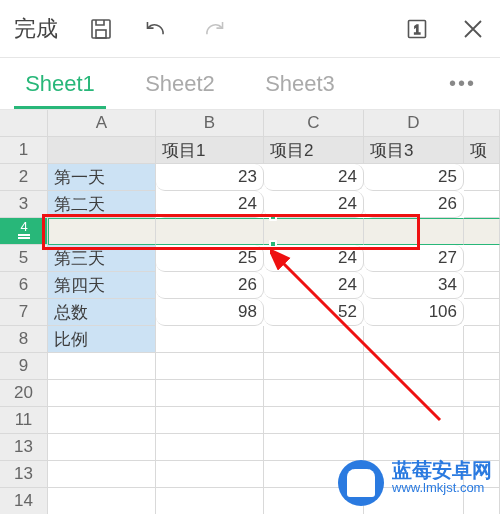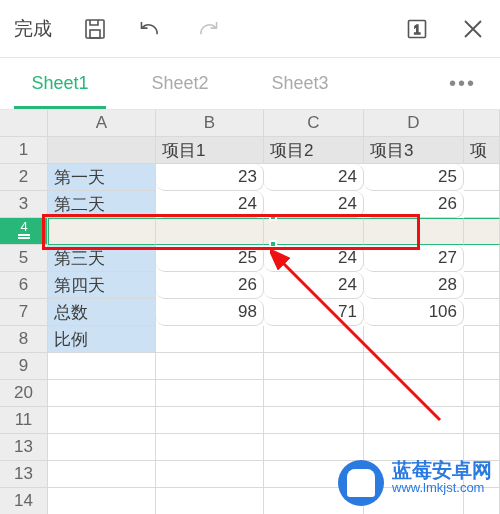--- a/index.html
+++ b/index.html
@@ -9,32 +9,32 @@
     background: #fff; color: #333; position: relative;
   }
 
   
   .topbar {
     height: 58px; display: flex; align-items: center;
     padding: 0 14px; border-bottom: 1px solid #e6e6e6;
     justify-content: space-between;
   }
   .tb-left, .tb-right { display: flex; align-items: center; gap: 30px; }
-  .done { font-size: 19px; color: #444; }
+  .done { font-size: 22px; color: #444; }
   .ticon { width: 26px; height: 26px; display: flex; align-items: center; justify-content: center; }
   .ticon svg { display: block; }
 
   
   .tabs {
     height: 52px; display: flex; align-items: stretch;
     border-bottom: 1px solid #e6e6e6;
   }
   .tab {
     flex: 0 0 120px; display: flex; align-items: center; justify-content: center;
-    font-size: 18px; color: #aaa; position: relative;
+    font-size: 22px; color: #aaa; position: relative;
   }
   .tab.active { color: #28b779; }
   .tab.active::after {
     content: ""; position: absolute; left: 14px; right: 14px; bottom: 0;
     height: 3px; background: #28b779;
   }
   .tabs-more {
     flex: 1; display: flex; align-items: center; justify-content: flex-end;
     padding-right: 24px; color: #888; font-size: 20px; letter-spacing: 2px;
   }
@@ -200,27 +200,27 @@
     <div class="cell labelcell">第三天</div>
     <div class="cell num">25</div>
     <div class="cell num">24</div>
     <div class="cell num">27</div>
     <div class="cell"></div>
 
     <div class="cell rowhdr">6</div>
     <div class="cell labelcell">第四天</div>
     <div class="cell num">26</div>
     <div class="cell num">24</div>
-    <div class="cell num">28</div>
+    <div class="cell num">34</div>
     <div class="cell"></div>
 
     <div class="cell rowhdr">7</div>
     <div class="cell labelcell">总数</div>
     <div class="cell num">98</div>
-    <div class="cell num">71</div>
+    <div class="cell num">52</div>
     <div class="cell num">106</div>
     <div class="cell"></div>
 
     <div class="cell rowhdr">8</div>
     <div class="cell labelcell">比例</div>
     <div class="cell"></div>
     <div class="cell"></div>
     <div class="cell"></div>
     <div class="cell"></div>
 

